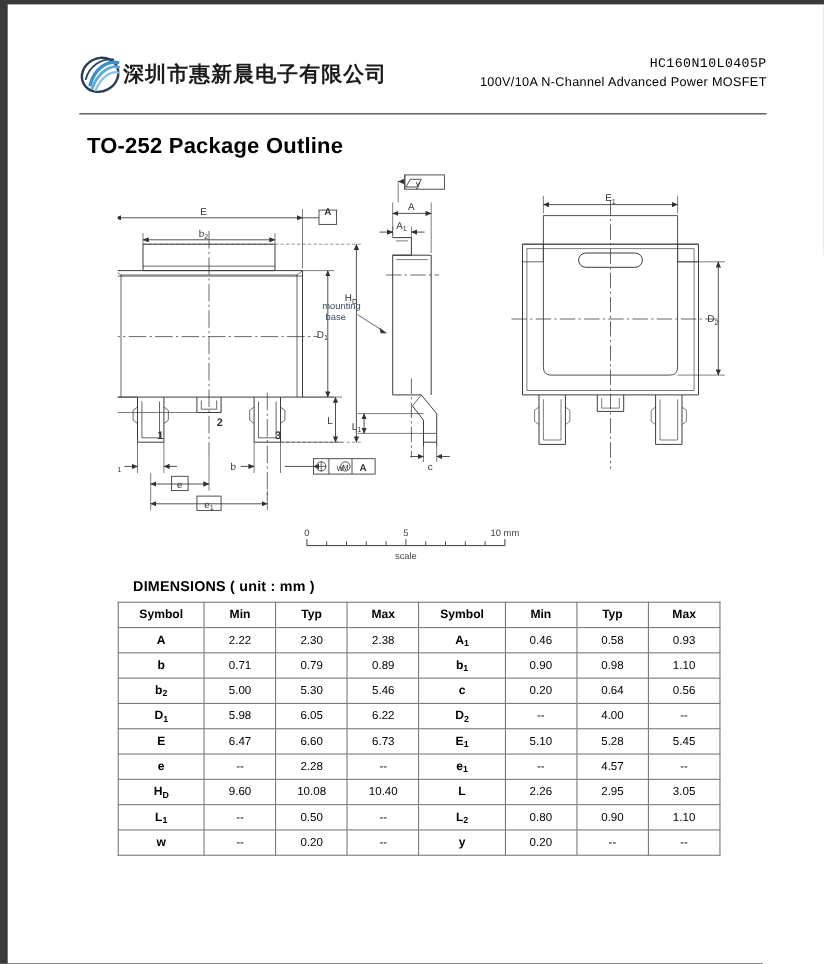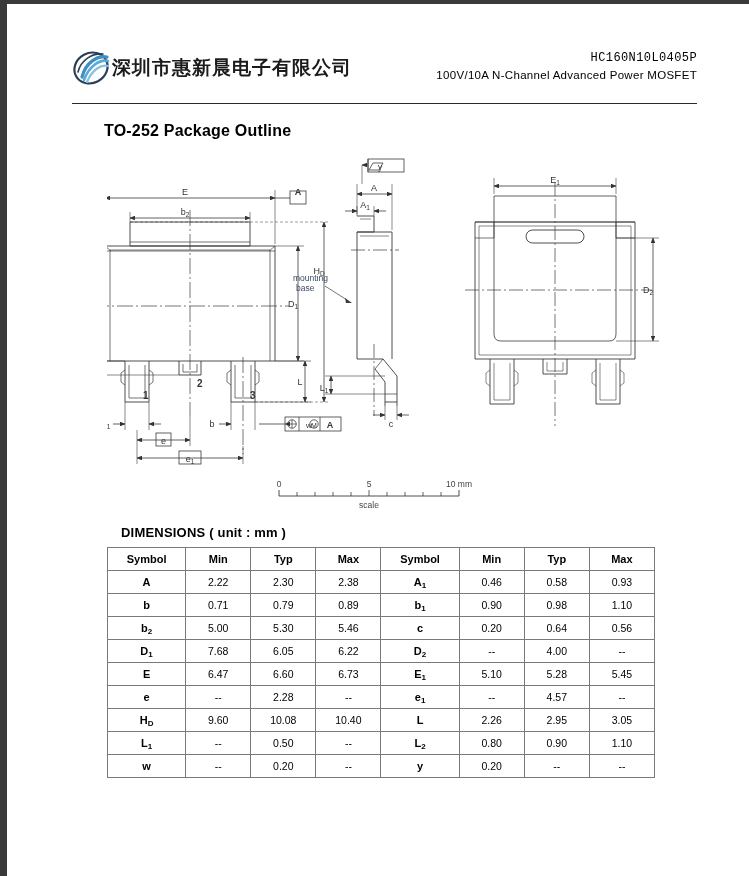--- a/index.html
+++ b/index.html
@@ -78,25 +78,24 @@
     width: 625px;
     height: 0;
     border-top: 1.6px solid #2b2b2b;
   }
 
   
   #page-title {
     position: absolute;
     left: 72px;
     top: 118px;
-    font-size: 16px;
+    font-size: 20px;
     font-weight: bold;
     color: #000;
     letter-spacing: 0.2px;
-    margin-left: 25px;
   }
 
   
   #drawing {
     position: absolute;
     left: 100px;
     top: 150px;
     width: 560px;
     height: 370px;
   }
@@ -449,21 +448,21 @@
           <td class="val">5.00</td>
           <td class="val">5.30</td>
           <td class="val">5.46</td>
           <td class="sym">c</td>
           <td class="val">0.20</td>
           <td class="val">0.64</td>
           <td class="val">0.56</td>
         </tr>
         <tr>
           <td class="sym">D<sub>1</sub></td>
-          <td class="val">7.68</td>
+          <td class="val">5.98</td>
           <td class="val">6.05</td>
           <td class="val">6.22</td>
           <td class="sym">D<sub>2</sub></td>
           <td class="val">--</td>
           <td class="val">4.00</td>
           <td class="val">--</td>
         </tr>
         <tr>
           <td class="sym">E</td>
           <td class="val">6.47</td>

